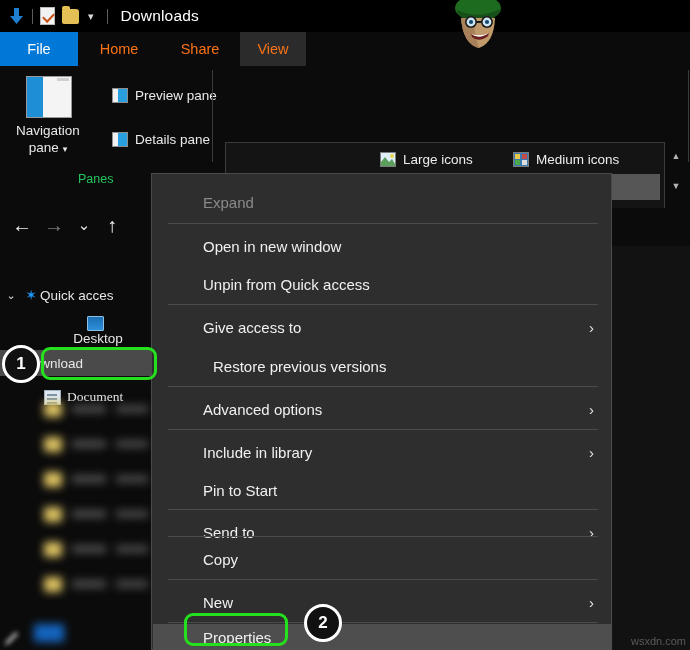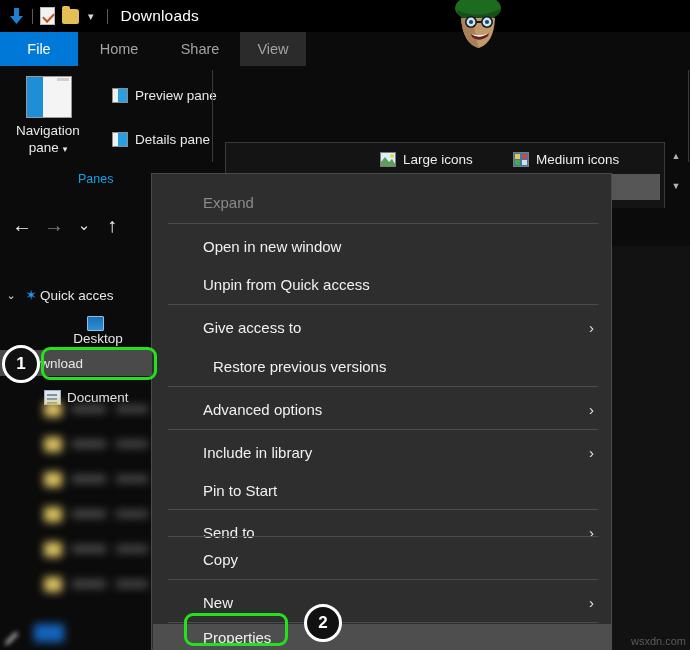--- a/index.html
+++ b/index.html
@@ -34,21 +34,21 @@
              width: 3px; height: 15px; background:#0b0b0b; opacity:.0;}
   .qat-caret { color: #d8d8d8; font-size: 11px; line-height: 1; margin-left: 2px; }
   .win-title { color: #ffffff; font-size: 15.5px; margin-left: 13px; letter-spacing: .2px; }
 
   
   .mascot { position: absolute; left: 445px; top: -4px; width: 66px; height: 56px; z-index: 6; }
 
   
   .tabs { position: absolute; left: 0; top: 32px; width: 690px; height: 34px; background:#0b0b0b; }
   .tab { position: absolute; top: 0; height: 34px; display: flex;
-         align-items: center; justify-content: center; font-size: 14.5px; color:#a3a3a3; }
+         align-items: center; justify-content: center; font-size: 14.5px; color:#f97316; }
   .tab-file { left: 0; width: 78px; background: #0078d7; color:#fff; }
   .tab-home { left: 78px; width: 82px; }
   .tab-share { left: 160px; width: 80px; }
   .tab-view  { left: 240px; width: 66px; background:#2b2b2b; }
 
   
   .ribbon { position: absolute; left:0; top:66px; width: 690px; height: 101px;
             background:#0b0b0b; }
   .grp-sep { position:absolute; top:4px; width:1px; height:92px; background:#3a3a3a; }
 
@@ -61,21 +61,21 @@
              color:#e9e9e9; font-size:13.5px; line-height:17px; }
   .nav-label .car { font-size:9px; }
 
   .pane-btn { position:absolute; display:flex; align-items:center; gap:7px;
               color:#eaeaea; font-size:13.5px; }
   .mini-pane { width:16px; height:15px; background:#f1f1f1; border:1px solid #8d8d8d;
                position:relative; flex:0 0 auto; }
   .mini-pane i { position:absolute; top:0; bottom:0; background:#2a9fe0; }
   .mini-pane.right i { left:5px; right:0; }
 
-  .panes-label { position:absolute; left:78px; top:172px; color:#0ea5e9; font-size:12.5px; }
+  .panes-label { position:absolute; left:78px; top:172px; color:#22c55e; font-size:12.5px; }
 
   
   .gallery { position:absolute; left:225px; top:76px; width:440px; height:85px;
              border:1px solid #3b3b3b; background:#141414; }
   .g-item { position:absolute; display:flex; align-items:center; gap:7px;
             color:#ededed; font-size:13.5px; height:26px; padding:0 6px; }
   .g-item.sel { background:#565656; }
   .g-ico { width:16px; height:15px; flex:0 0 auto; position:relative;
            background:#e9e9e9; border:1px solid #7d7d7d; }
 
@@ -354,21 +354,21 @@
 
     <div class="sb-row sel" style="top:104px; ">
       <span class="sb-ico">
         <svg width="17" height="15" viewBox="0 0 17 15">
             <path d="M6 0h5v7h4l-6.5 8L2 7h4z" fill="#1f8ad6"></path>
           </svg>
       </span>
       <span>Download</span>
     </div>
 
-    <div class="sb-row" style="top:138px; padding-left:44px;">
+    <div class="sb-row" style="top:138px; padding-left:44px;font-family:Liberation Serif, serif;">
       <span class="sb-ico docs-ico"></span>
       <span>Document</span>
     </div>
 
     <div class="blur-wrap" style="top:152px;">
       <div class="blur-row" style="top:0px;">
           <span class="bf"></span>
           <span class="bt1"></span>
           <span class="bt2"></span>
         </div>

